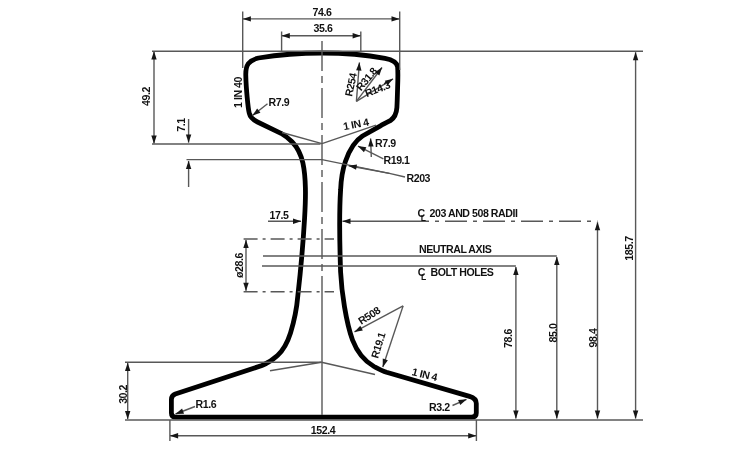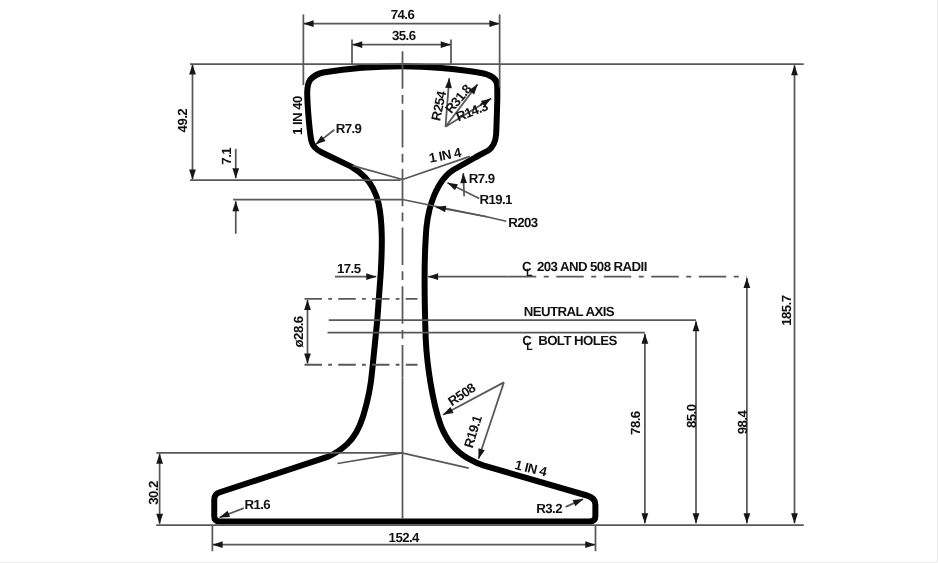--- a/index.html
+++ b/index.html
@@ -1,17 +1,17 @@
 <!DOCTYPE html>
 <html><head>
 <meta charset="utf-8">
 <title>Rail section</title>
 <style>
 html,body{margin:0;padding:0;background:#fff;}
-#wrap{width:750px;height:450px;position:relative;background:#a3a3a3;overflow:hidden;}
+#wrap{width:750px;height:450px;position:relative;background:#a16207;overflow:hidden;}
 text{font-family:"Liberation Sans",sans-serif;fill:#111;}
 .lbl{font-size:10.6px;font-weight:bold;letter-spacing:-0.45px;}
 .thin{stroke:#585858;stroke-width:1.4;fill:none;}
 .thick{stroke:#000;stroke-width:4.8;fill:none;stroke-linejoin:round;stroke-linecap:round;}
 </style>
 </head>
 <body>
 <div id="wrap">
 <svg width="750" height="450" viewBox="0 0 750 450" xmlns="http://www.w3.org/2000/svg">
 <defs>

